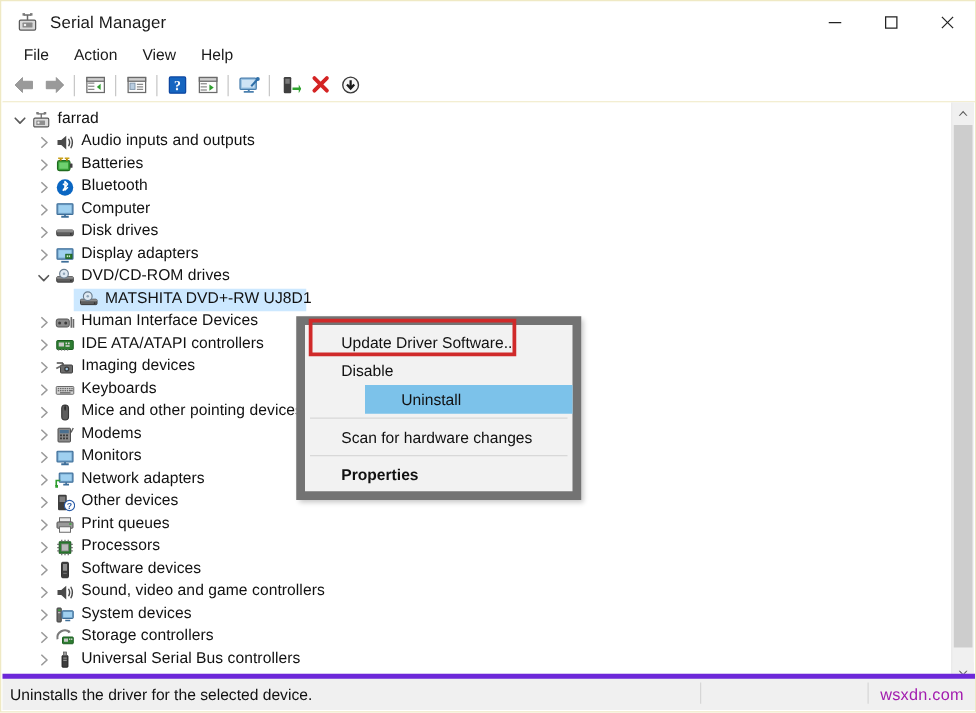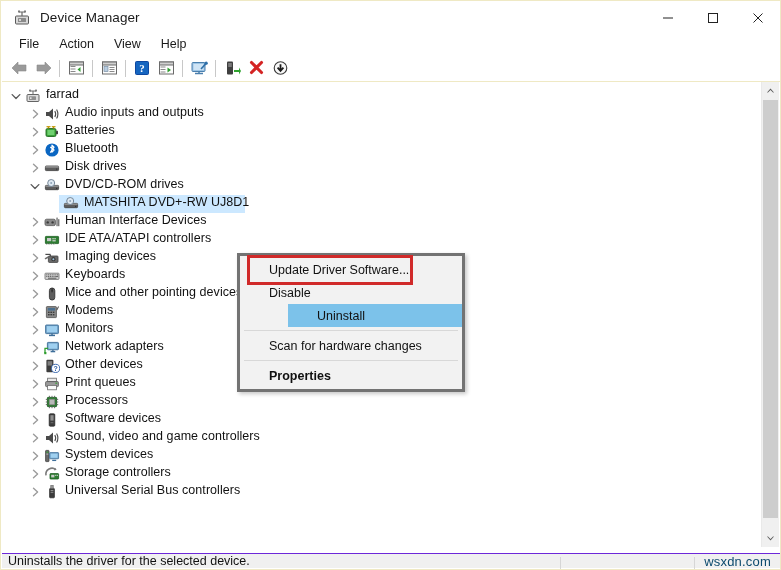--- a/index.html
+++ b/index.html
@@ -170,23 +170,23 @@
     position: absolute;
     left: 1px; top: 18px;
     width: 15px; height: 418px;
     background: #cdcdcd;
   }
 
   
   #statusbar {
     position: absolute;
     left: 1px; bottom: 1px;
-    width: 779px; height: 15px;
+    width: 779px; height: 29px;
     background: #f0f0f0;
-    border-top: 1px solid #6d28d9;
+    border-top: 4px solid #6d28d9;
     display: flex;
     align-items: center;
     font-size: 12.5px;
     color: #111;
   }
   #status-text {
     padding-left: 6px;
     white-space: nowrap;
   }
   .sb-div {
@@ -194,31 +194,31 @@
     top: 3px;
     width: 1px; height: 17px;
     background: #d6d6d6;
   }
   #sb-div1 { left: 558px; }
   #sb-div2 { left: 692px; }
   #status-watermark {
     position: absolute;
     right: 10px;
     font-size: 13px;
-    color: #0c4a6e;
+    color: #a21caf;
     letter-spacing: .2px;
   }
 
   
   #ctxmenu {
     position: absolute;
     left: 236px; top: 252px;
     width: 228px;
     background: #f2f2f2;
-    border: 3px solid #737373;
+    border: 7px solid #737373;
     box-shadow: 2px 2px 4px rgba(0,0,0,.22);
     z-index: 40;
     padding: 2px 0 2px 0;
   }
   .ctx-item {
     height: 23px;
     display: flex;
     align-items: center;
     padding-left: 29px;
     font-size: 12.5px;
@@ -253,21 +253,21 @@
     <div id="title-icon">
       <svg width="18" height="18" viewBox="0 0 18 18">
         <rect x="2.5" y="7" width="13" height="8" rx="1" fill="#d8d8d8" stroke="#5a5a5a" stroke-width="1"></rect>
         <rect x="5" y="9" width="8" height="4" rx="0.5" fill="#8a8a8a"></rect>
         <circle cx="7" cy="11" r="1" fill="#efefef"></circle>
         <path d="M9 7 L9 3 M6 3 L12 3" stroke="#6a6a6a" stroke-width="1.2" fill="none"></path>
         <rect x="5" y="1.5" width="2" height="2" fill="#7a7a7a"></rect>
         <rect x="11" y="1.5" width="2" height="2" fill="#7a7a7a"></rect>
       </svg>
     </div>
-    <div id="title-text">Device Manager</div>
+    <div id="title-text">Serial Manager</div>
     <div class="caption-btns">
       <div class="cap-btn">
         <svg width="12" height="12" viewBox="0 0 12 12">
             <line x1="1" y1="6" x2="11" y2="6" stroke="#222" stroke-width="1"></line>
           </svg>
       </div>
       <div class="cap-btn">
         <svg width="12" height="12" viewBox="0 0 12 12">
             <rect x="1.5" y="1.5" width="9" height="9" fill="none" stroke="#222" stroke-width="1"></rect>
           </svg>
@@ -443,26 +443,62 @@
         </div>
         <div class="trow">
           <div style="width: 25px; flex: 0 0 auto;"></div>
           <div class="twist">
             <svg width="9" height="10" viewBox="0 0 9 10">
               <path d="M2.5 1.2 L6.6 5 L2.5 8.8" fill="none" stroke="#9b9b9b" stroke-width="1.35" stroke-linecap="round" stroke-linejoin="round"></path>
             </svg>
           </div>
           <div class="ticon">
             <svg width="16" height="16" viewBox="0 0 16 16">
+              <rect x="1.6" y="3" width="12.8" height="8.6" rx=".7" fill="#6e9ec4" stroke="#3d6e99" stroke-width=".9"></rect>
+              <rect x="2.8" y="4.1" width="10.4" height="6.2" fill="#9fd0f0"></rect>
+              <path d="M5 13.4 L11 13.4" stroke="#3d6e99" stroke-width="1.5"></path>
+              <path d="M8 11.6 L8 13.4" stroke="#3d6e99" stroke-width="1.4"></path>
+            </svg>
+          </div>
+          <div class="tlabel">Computer</div>
+        </div>
+        <div class="trow">
+          <div style="width: 25px; flex: 0 0 auto;"></div>
+          <div class="twist">
+            <svg width="9" height="10" viewBox="0 0 9 10">
+              <path d="M2.5 1.2 L6.6 5 L2.5 8.8" fill="none" stroke="#9b9b9b" stroke-width="1.35" stroke-linecap="round" stroke-linejoin="round"></path>
+            </svg>
+          </div>
+          <div class="ticon">
+            <svg width="16" height="16" viewBox="0 0 16 16">
               <rect x="1.4" y="6" width="13.2" height="4.6" rx=".9" fill="#5d5d5d" stroke="#3a3a3a" stroke-width=".8"></rect>
               <rect x="1.4" y="6" width="13.2" height="1.8" fill="#8c8c8c"></rect>
               <circle cx="12.7" cy="9.1" r=".7" fill="#2f2f2f"></circle>
             </svg>
           </div>
           <div class="tlabel">Disk drives</div>
+        </div>
+        <div class="trow">
+          <div style="width: 25px; flex: 0 0 auto;"></div>
+          <div class="twist">
+            <svg width="9" height="10" viewBox="0 0 9 10">
+              <path d="M2.5 1.2 L6.6 5 L2.5 8.8" fill="none" stroke="#9b9b9b" stroke-width="1.35" stroke-linecap="round" stroke-linejoin="round"></path>
+            </svg>
+          </div>
+          <div class="ticon">
+            <svg width="16" height="16" viewBox="0 0 16 16">
+              <rect x="1.6" y="3" width="12.8" height="8.4" rx=".7" fill="#6e9ec4" stroke="#3d6e99" stroke-width=".9"></rect>
+              <rect x="2.8" y="4.1" width="10.4" height="6" fill="#9fd0f0"></rect>
+              <rect x="8.6" y="7.4" width="5" height="3.3" fill="#2e7d32" stroke="#1b5e20" stroke-width=".7"></rect>
+              <rect x="9.4" y="8.3" width="1" height="1.4" fill="#cfe8cf"></rect>
+              <rect x="11" y="8.3" width="1" height="1.4" fill="#cfe8cf"></rect>
+              <path d="M5 13.4 L11 13.4" stroke="#3d6e99" stroke-width="1.4"></path>
+            </svg>
+          </div>
+          <div class="tlabel">Display adapters</div>
         </div>
         <div class="trow">
           <div style="width: 25px; flex: 0 0 auto;"></div>
           <div class="twist">
             <svg width="10" height="9" viewBox="0 0 10 9">
               <path d="M1.2 2.6 L5 6.5 L8.8 2.6" fill="none" stroke="#5a5a5a" stroke-width="1.35" stroke-linecap="round" stroke-linejoin="round"></path>
             </svg>
           </div>
           <div class="ticon">
             <svg width="16" height="16" viewBox="0 0 16 16">

